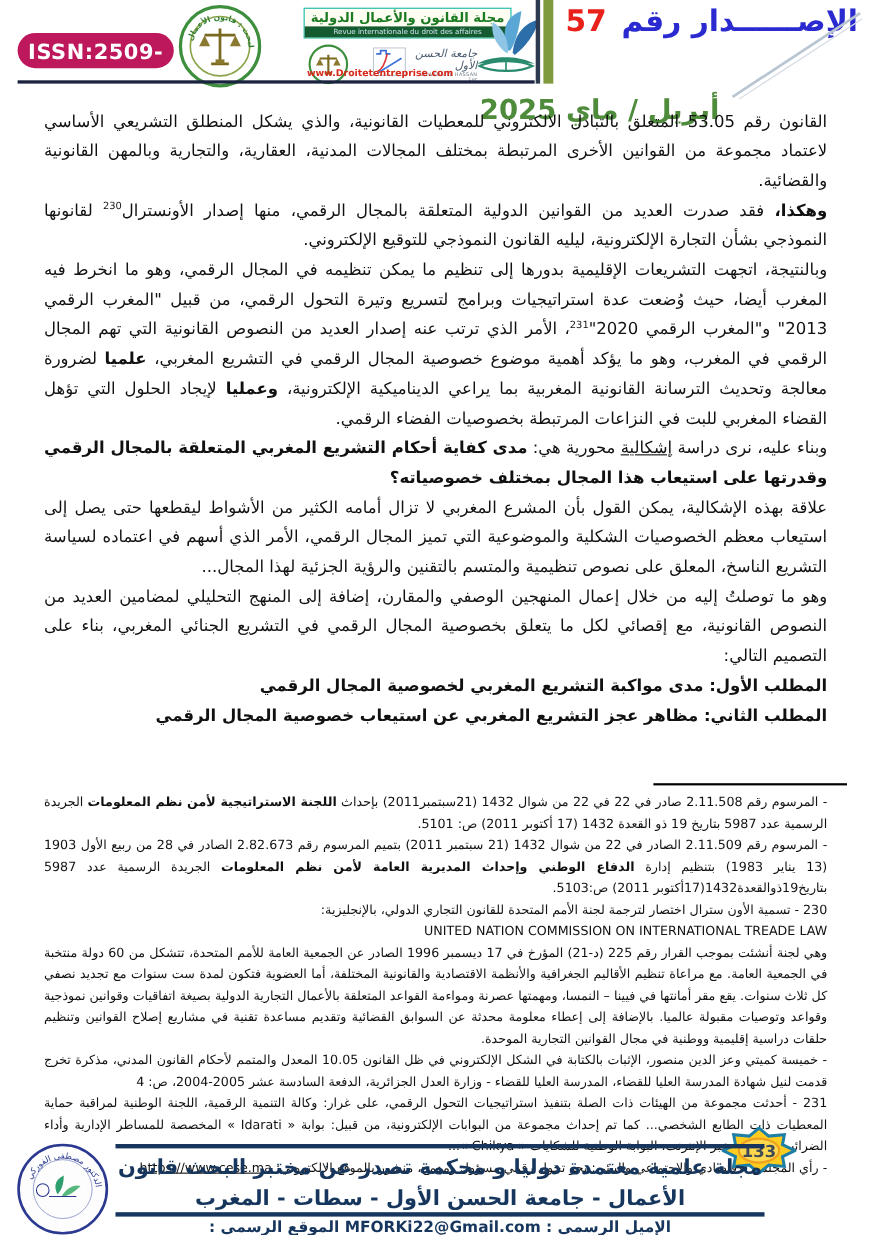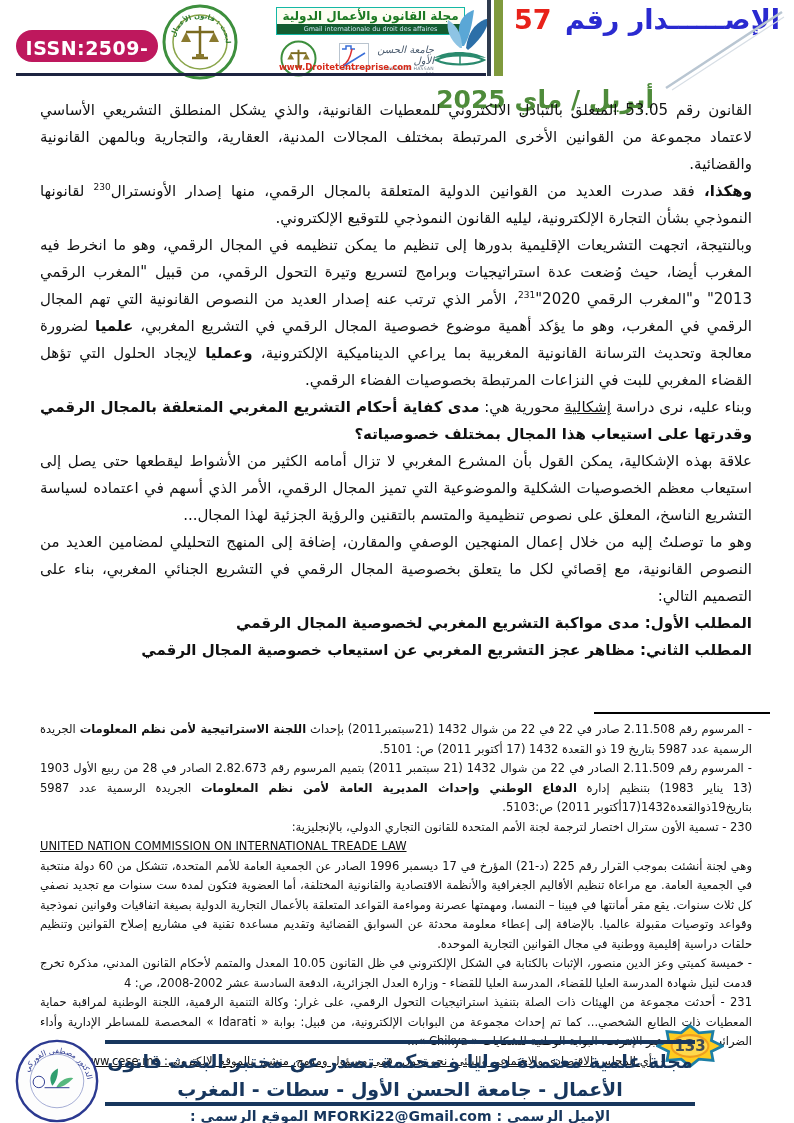--- a/index.html
+++ b/index.html
@@ -39,21 +39,21 @@
   .u{text-decoration:underline;}
   .ltr{direction:ltr;unicode-bidi:embed;}
   .link{text-decoration:underline;color:#111;}
   sup{font-size:9px;line-height:0;vertical-align:super;}
 
   
   .fn-sep{position:absolute;top:712px;right:24px;width:176px;height:2px;background:#000;}
   .footnotes{position:absolute;top:720px;left:40px;right:42px;direction:rtl;text-align:justify;
              font-size:11.5px;line-height:19.5px;color:#111;}
   .footnotes p{margin:0;}
-  .footnotes p.center{text-align:left;text-decoration:underline;}
+  .footnotes p.center{text-align:right;}
 
   
   .ftr-rule-top{position:absolute;left:105px;top:1040px;width:590px;height:4px;background:#17365d;}
   .ftr-rule-bot{position:absolute;left:105px;top:1102px;width:590px;height:4px;background:#17365d;}
   .ftr-text{position:absolute;left:105px;top:1047px;width:590px;direction:rtl;text-align:center;color:#17365d;}
   .ftr-line1{font-size:19px;font-weight:bold;line-height:28px;}
   .ftr-line2{font-size:14px;font-weight:bold;line-height:26px;}
   .star-badge{position:absolute;left:656px;top:1024px;width:68px;height:44px;}
   .stamp{position:absolute;left:12px;top:1038px;width:90px;height:86px;}
 </style>
@@ -82,21 +82,21 @@
         <g fill="#8a7a2f">
           <path d="M24,28 l-5,10 h10 z"></path>
           <path d="M52,28 l-5,10 h10 z"></path>
           <rect x="34" y="50" width="8" height="4"></rect>
         </g>
       </svg>
     </div>
 
     <div class="banner">
       <div class="banner-title">مجلة القانون والأعمال الدولية</div>
-      <div class="banner-sub">Gmail internationale du droit des affaires</div>
+      <div class="banner-sub">Revue internationale du droit des affaires</div>
     </div>
 
     <div class="logo-circle logo-small">
       <svg width="37" height="37" viewBox="0 0 76 76">
         <circle cx="38" cy="38" r="35" fill="#fff" stroke="#3d8f3d" stroke-width="4"></circle>
         <g stroke="#7a6a20" stroke-width="4" fill="none">
           <line x1="38" y1="20" x2="38" y2="54"></line>
           <line x1="22" y1="27" x2="54" y2="27"></line>
         </g>
         <g fill="#8a7a2f">
@@ -163,21 +163,21 @@
       <p><span class="b">المطلب الثاني: مظاهر عجز التشريع المغربي عن استيعاب خصوصية المجال الرقمي</span></p>
     </div>
 
   <div class="fn-sep"></div>
   <div class="footnotes">
       <p><span>- المرسوم رقم 2.11.508 صادر في 22 في 22 من شوال 1432 (21سبتمبر2011) بإحداث </span><span class="b">اللجنة الاستراتيجية لأمن نظم المعلومات</span><span> الجريدة الرسمية عدد 5987 بتاريخ 19 ذو القعدة 1432 (17 أكتوبر 2011) ص: 5101.</span></p>
       <p><span>- المرسوم رقم 2.11.509 الصادر في 22 من شوال 1432 (21 سبتمبر 2011) بتميم المرسوم رقم 2.82.673 الصادر في 28 من ربيع الأول 1903 (13 يناير 1983) بتنظيم إدارة </span><span class="b">الدفاع الوطني وإحداث المديرية العامة لأمن نظم المعلومات</span><span> الجريدة الرسمية عدد 5987 بتاريخ19ذوالقعدة1432(17أكتوبر 2011) ص:5103.</span></p>
       <p><span>230 - تسمية الأون سترال اختصار لترجمة لجنة الأمم المتحدة للقانون التجاري الدولي، بالإنجليزية:</span></p>
       <p class="center"><span class="ltr">UNITED NATION COMMISSION ON INTERNATIONAL TREADE LAW</span></p>
       <p><span>وهي لجنة أنشئت بموجب القرار رقم 225 (د-21) المؤرخ في 17 ديسمبر 1996 الصادر عن الجمعية العامة للأمم المتحدة، تتشكل من 60 دولة منتخبة في الجمعية العامة. مع مراعاة تنظيم الأقاليم الجغرافية والأنظمة الاقتصادية والقانونية المختلفة، أما العضوية فتكون لمدة ست سنوات مع تجديد نصفي كل ثلاث سنوات. يقع مقر أمانتها في فيينا – النمسا، ومهمتها عصرنة ومواءمة القواعد المتعلقة بالأعمال التجارية الدولية بصيغة اتفاقيات وقوانين نموذجية وقواعد وتوصيات مقبولة عالميا. بالإضافة إلى إعطاء معلومة محدثة عن السوابق القضائية وتقديم مساعدة تقنية في مشاريع إصلاح القوانين وتنظيم حلقات دراسية إقليمية ووطنية في مجال القوانين التجارية الموحدة.</span></p>
-      <p><span>- خميسة كميتي وعز الدين منصور، الإثبات بالكتابة في الشكل الإلكتروني في ظل القانون 10.05 المعدل والمتمم لأحكام القانون المدني، مذكرة تخرج قدمت لنيل شهادة المدرسة العليا للقضاء، المدرسة العليا للقضاء - وزارة العدل الجزائرية، الدفعة السادسة عشر 2002-2008، ص: 4</span></p>
+      <p><span>- خميسة كميتي وعز الدين منصور، الإثبات بالكتابة في الشكل الإلكتروني في ظل القانون 10.05 المعدل والمتمم لأحكام القانون المدني، مذكرة تخرج قدمت لنيل شهادة المدرسة العليا للقضاء، المدرسة العليا للقضاء - وزارة العدل الجزائرية، الدفعة السادسة عشر 2005-2004، ص: 4</span></p>
       <p><span>231 - أحدثت مجموعة من الهيئات ذات الصلة بتنفيذ استراتيجيات التحول الرقمي، على غرار: وكالة التنمية الرقمية، اللجنة الوطنية لمراقبة حماية المعطيات ذات الطابع الشخصي... كما تم إحداث مجموعة من البوابات الإلكترونية، من قبيل: بوابة « </span><span class="ltr">Idarati</span><span> » المخصصة للمساطر الإدارية وأداء الضرائب والرسوم عبر الإنترنت، البوابة الوطنية للشكايات « </span><span class="ltr">Chikya</span><span> »...</span></p>
       <p class="center"><span>- رأي المجلس الاقتصادي والاجتماعي والبيئي: نحو تحول رقمي مسؤول ومدمج، منشور بالموقع الإلكتروني: </span><span class="link">https://www.cese.ma</span></p>
     </div>
 
   <div class="star-badge">
     <svg width="68" height="44" viewBox="0 0 100 64">
       <polygon points="98,32 81.4,40 83.9,53.2 63,51.4 50,62 37,51.4 16.1,53.2 18.6,40 2,32 18.6,24 16.1,10.8 37,12.6 50,2 63,12.6 83.9,10.8 81.4,24" fill="#ffcc1f" stroke="#1d7fa6" stroke-width="4"></polygon>
       <ellipse cx="50" cy="32" rx="27" ry="16" fill="#ffd84d" stroke="#ee9f1e" stroke-width="3"></ellipse>
       <text x="50" y="40" text-anchor="middle" font-size="22" font-weight="bold" fill="#3f4a56" font-family="DejaVu Sans, sans-serif" id="star-page-num">133</text>
     </svg>

